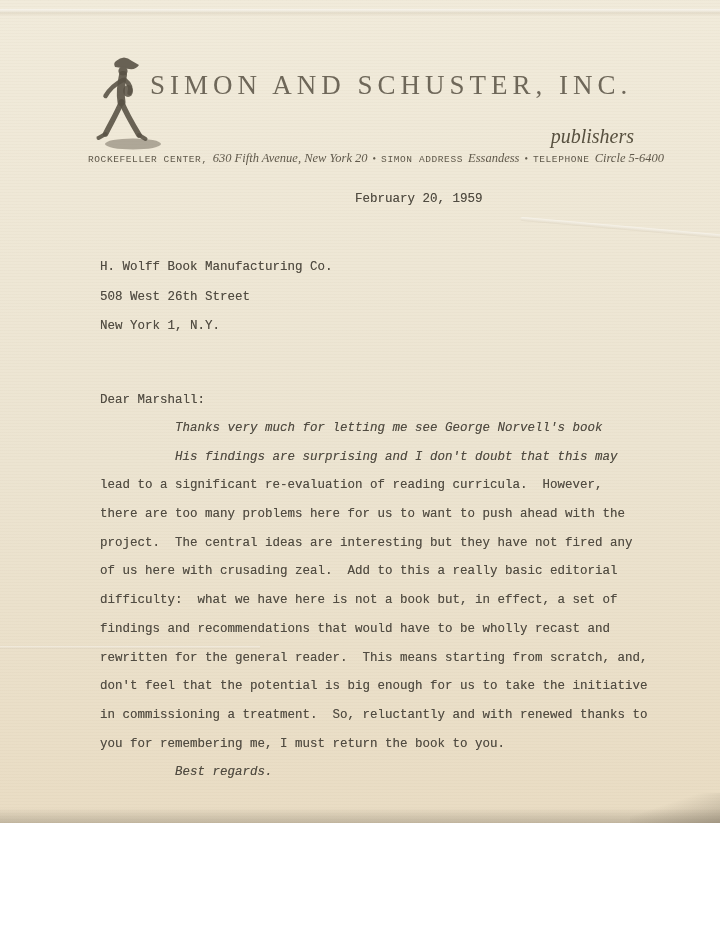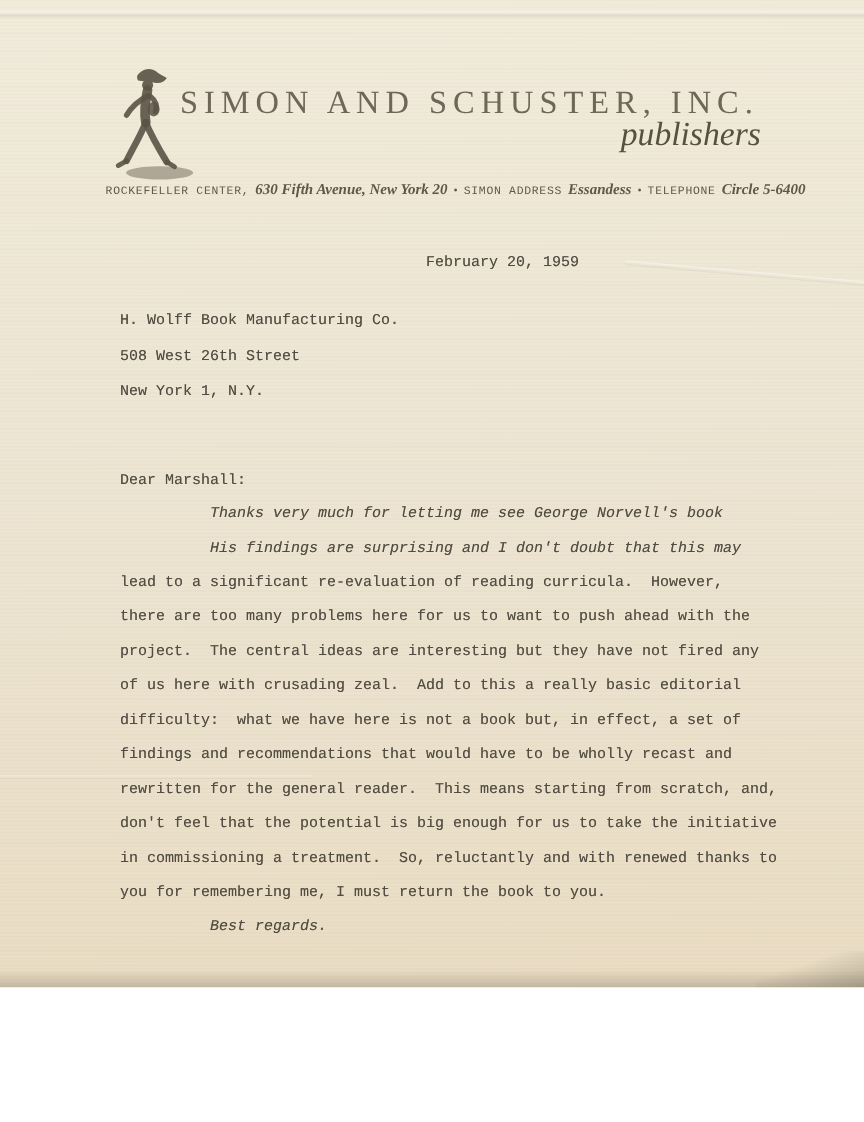--- a/index.html
+++ b/index.html
@@ -11,39 +11,39 @@
     font-family:"Liberation Serif", serif;
   }
   
   .logo { position:absolute; left:92px; top:54px; width:76px; height:102px; }
   .company {
     position:absolute; left:150px; top:70px; white-space:nowrap;
     font-family:"Liberation Serif", serif; font-size:27px; letter-spacing:5px;
     color:#6e6759; font-weight:400;
   }
   .tagline {
-    position:absolute; right:86px; top:97px;
-    font-family:"Liberation Serif", serif; font-style:italic; font-size:28px;
+    position:absolute; right:86px; top:125px;
+    font-family:"Liberation Serif", serif; font-style:italic; font-size:20px;
     color:#57503f;
   }
   .addr-row {
     position:absolute; left:88px; top:151px; width:548px;
     display:flex; align-items:baseline; gap:5px; white-space:nowrap;
     color:#5f584a;
   }
   .addr-label { font-size:9.5px; letter-spacing:0.6px; font-family:Liberation Mono, monospace; }
-  .addr-value { font-size:12.5px; font-style:italic; font-family:"Liberation Serif", serif; font-weight:bold; }
+  .addr-value { font-size:12.5px; font-style:italic; font-family:"Liberation Serif", serif; font-weight:normal; }
   .addr-bullet { font-size:10px; }
   
   .tw {
     font-family:"Liberation Mono", "DejaVu Sans Mono", monospace;
     font-size:12.5px; color:#514c42; white-space:pre;
     text-shadow:0 0 0.5px rgba(80,74,62,0.55);
   }
-  .date { position:absolute; left:355px; top:212px; }
+  .date { position:absolute; left:355px; top:192px; }
   .recipient { position:absolute; left:100px; top:260px; }
   .recipient .line { height:29.6px; }
   .salutation { position:absolute; left:100px; top:393px; }
   .body { position:absolute; left:100px; top:421px; }
   .body .line { height:28.7px; }
   .body .ind { padding-left:75px;font-style:italic; }
   .valediction { position:absolute; left:357px; top:851px; }
   .signature { position:absolute; left:352px; top:864px; width:74px; height:42px; }
   .typed-name { position:absolute; left:355px; top:905px; }
   .reference { position:absolute; left:100px; top:905px; }

